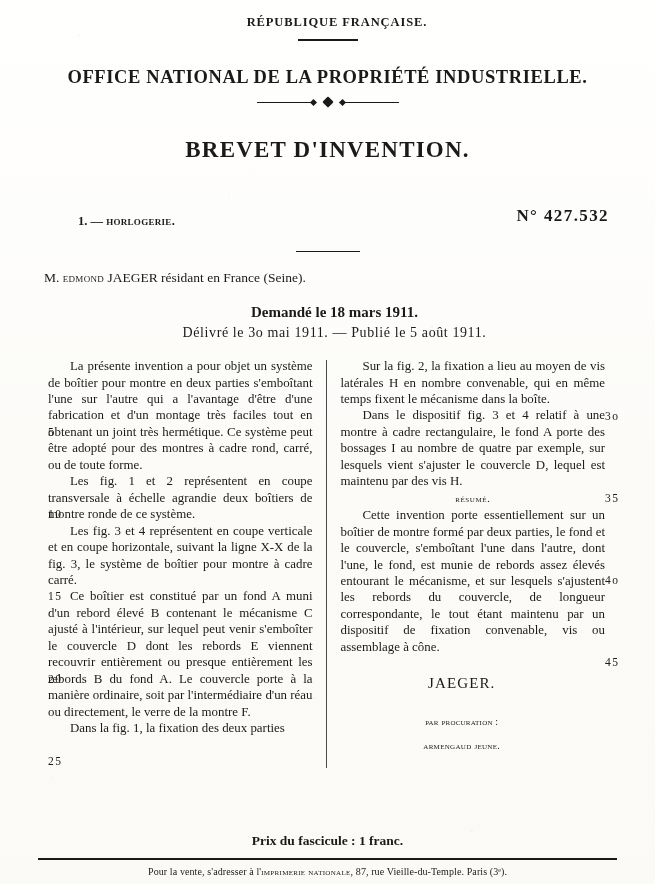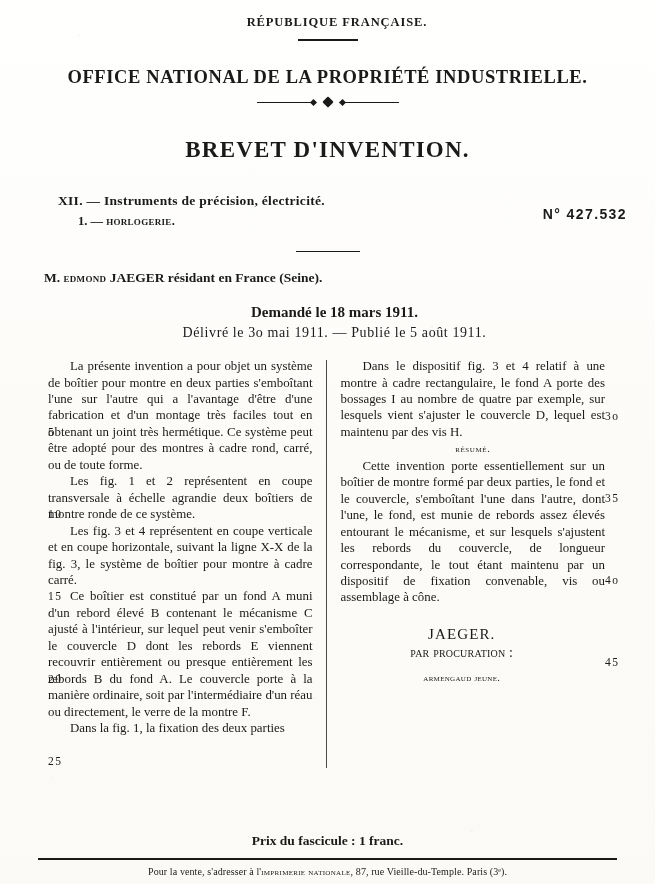--- a/index.html
+++ b/index.html
@@ -131,25 +131,25 @@
     font-weight: bold;
     font-size: 12.5px;
   }
   .smallcaps {
     font-variant: small-caps;
     text-transform: lowercase;
     letter-spacing: 0.3px;
   }
   .patnum {
     position: absolute;
-    right: 28px;
+    right: 46px;
     top: 13px;
-    font-family: Liberation Sans, sans-serif;
-    font-weight: bold;
-    font-size: 14px;
+    font-family: Liberation Serif, serif;
+    font-weight: bold;
+    font-size: 17px;
     letter-spacing: 1.4px;
   }
   .rule-mid {
     width: 64px;
     height: 1.5px;
     background: #1a1a1a;
     margin: 0 auto;
     position: relative;
     top: 6px;
   }
@@ -157,21 +157,20 @@
   
   .title-block { margin-top: 24px; padding-left: 44px; }
   .invention-title {
     font-weight: bold;
     font-size: 14.5px;
     letter-spacing: 0.2px;
   }
   .applicant {
     margin-top: 19px;
     font-size: 13.5px;
-    font-weight: bold;
   }
   .dates {
     margin-top: 18px;
     text-align: center;
     padding-right: 30px;
   }
   .demande {
     font-weight: bold;
     font-size: 15px;
   }
@@ -238,22 +237,22 @@
   .signature {
     margin-top: 20px;
     text-align: center;
     padding-right: 22px;
   }
   .sig-name {
     font-size: 15px;
     letter-spacing: 1.1px;
   }
   .sig-proc {
-    margin-top: 3px;
-    font-size: 14px;
+    margin-top: 22px;
+    font-size: 10px;
     letter-spacing: .2px;
   }
   .sig-agent {
     margin-top: 8px;
     font-size: 10.5px;
     letter-spacing: .3px;
   }
 
   
   .price {
@@ -298,21 +297,20 @@
       <div class="bar left"></div>
       <div class="bar right"></div>
       <div class="dot l"></div>
       <div class="dot r"></div>
       <div class="lozenge"></div>
     </div>
 
     <div class="brevet">BREVET D'INVENTION.</div>
 
     <div class="classif">
-      <div class="cls-line1">XII. — Instruments de précision, électricité.</div>
       <div class="cls-line2">
         <span>1. —</span>
         <span class="smallcaps">Horlogerie.</span>
       </div>
       <div class="patnum">N° 427.532</div>
     </div>
     <div class="rule-mid"></div>
 
     <div class="title-block">
       <div class="applicant">
@@ -345,20 +343,21 @@
         <p>Dans la fig. 1, la fixation des deux parties</p>
       </div>
 
       <div class="col right">
         <div class="linenums right oldnum">
           <span style="top:50px">3o</span>
           <span style="top:132px">35</span>
           <span style="top:214px">4o</span>
           <span style="top:296px">45</span>
         </div>
+        <p>Sur la fig. 2, la fixation a lieu au moyen de vis latérales H en nombre convenable, qui en même temps fixent le mécanisme dans la boîte.</p>
         <p>Dans le dispositif fig. 3 et 4 relatif à une montre à cadre rectangulaire, le fond A porte des bossages I au nombre de quatre par exemple, sur lesquels vient s'ajuster le couvercle D, lequel est maintenu par des vis H.</p>
         <div class="resume-head">Résumé.</div>
         <p>Cette invention porte essentiellement sur un boîtier de montre formé par deux parties, le fond et le couvercle, s'emboîtant l'une dans l'autre, dont l'une, le fond, est munie de rebords assez élevés entourant le mécanisme, et sur lesquels s'ajustent les rebords du couvercle, de longueur correspondante, le tout étant maintenu par un dispositif de fixation convenable, vis ou assemblage à cône.</p>
 
         <div class="signature">
           <div class="sig-name">JAEGER.</div>
           <div class="sig-proc smallcaps">Par procuration :</div>
           <div class="sig-agent smallcaps">Armengaud jeune.</div>
         </div>
       </div>

